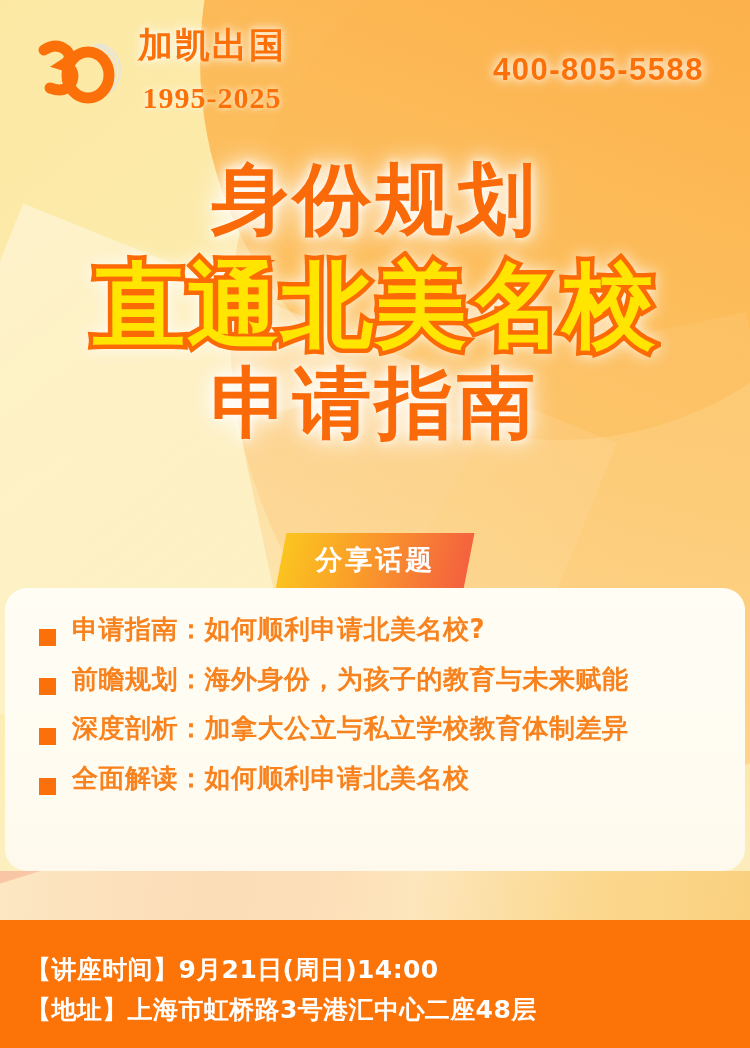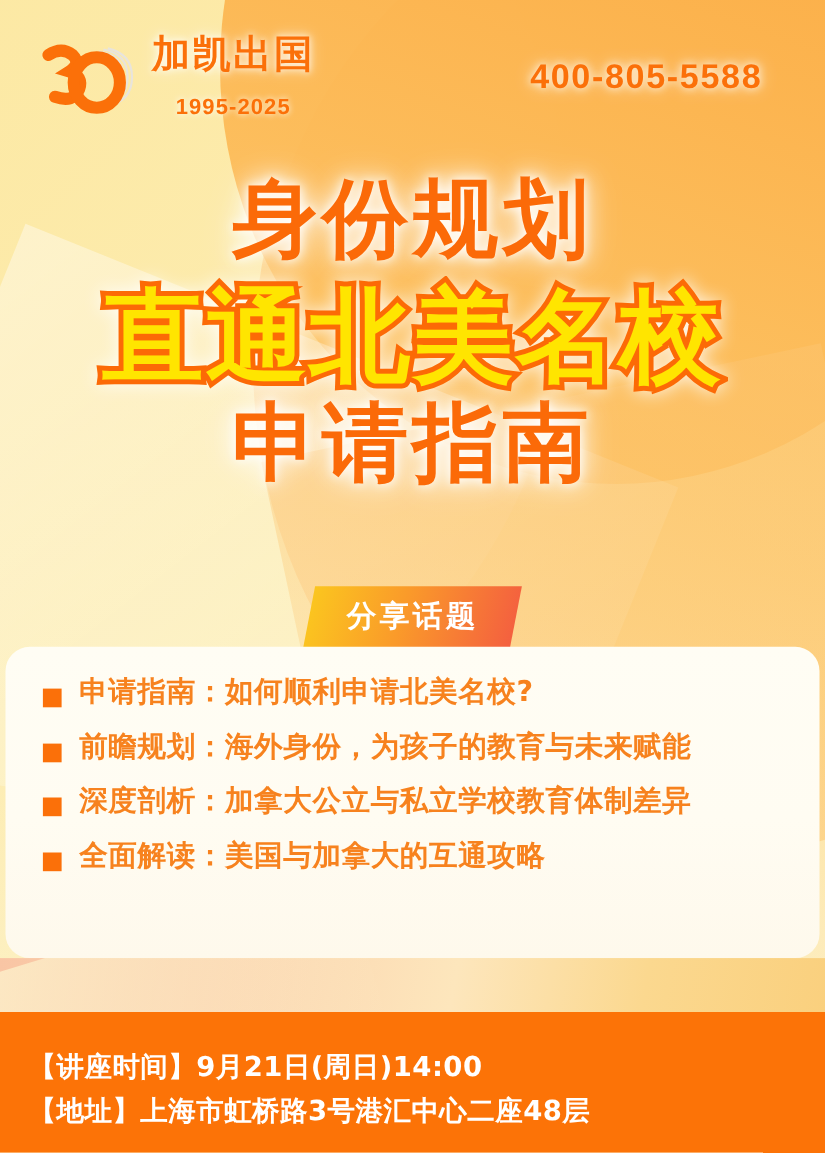--- a/index.html
+++ b/index.html
@@ -67,21 +67,21 @@
     top: 360px;
     width: 520px;
     height: 560px;
     background: linear-gradient(200deg, rgba(253,196,110,.55), rgba(253,224,160,0));
     transform: rotate(-12deg);
   }
 
   
   .header {
     position: absolute;
-    top: 0; left: 0; right: 11px;
+    top: 0; left: 0; right: 0;
     height: 140px;
     display: flex;
     align-items: center;
     padding: 0 28px;
     box-sizing: border-box;
   }
   .logo-block { display: flex; align-items: center; gap: 14px; }
 
   .logo-30 {
     position: relative;
@@ -95,25 +95,26 @@
   .brand-cn {
     font-size: 35px;
     font-weight: 900;
     color: #FB7009;
     letter-spacing: 2px;
     text-shadow: 0 0 7px rgba(255,255,255,.95), 0 0 14px rgba(255,255,255,.7);
     font-family: "DejaVu Sans", "Liberation Sans", sans-serif;
   }
   .brand-years {
     margin-top: 20px;
-    font-size: 20px;
+    font-size: 30px;
     font-weight: 900;
     color: #FB7009;
     letter-spacing: 1px;
     text-shadow: 0 0 6px rgba(255,255,255,.95);
+    font-family: Liberation Serif, serif;
   }
   .phone {
     margin-left: auto;
     font-size: 31px;
     font-weight: 900;
     color: #FB7009;
     letter-spacing: 1.5px;
     text-shadow: 0 0 8px rgba(255,255,255,.95), 0 0 16px rgba(255,255,255,.65);
     padding-right: 18px;
   }
@@ -178,21 +179,21 @@
     top: 588px;
     height: 283px;
     background: linear-gradient(180deg, #FFFDF4 0%, #FFFCF2 55%, #FEF9EC 100%);
     border-radius: 22px;
     box-sizing: border-box;
     padding: 26px 20px 0 34px;
   }
   .topic-list { list-style: none; margin: 0; padding: 0; }
   .topic-item {
     display: flex;
-    align-items: center;
+    align-items: flex-end;
     gap: 16px;
     margin-bottom: 18px;
   }
   .bullet {
     flex: none;
     width: 17px;
     height: 17px;
     background: #FB7009;
     margin-top: 9px;
   }
@@ -301,21 +302,21 @@
       <li class="topic-item">
         <span class="bullet"></span>
         <span class="topic-text">前瞻规划：海外身份，为孩子的教育与未来赋能</span>
       </li>
       <li class="topic-item">
         <span class="bullet"></span>
         <span class="topic-text">深度剖析：加拿大公立与私立学校教育体制差异</span>
       </li>
       <li class="topic-item">
         <span class="bullet"></span>
-        <span class="topic-text">全面解读：美国与加拿大的互通攻略</span>
+        <span class="topic-text">全面解读：如何顺利申请北美名校</span>
       </li>
     </ul>
   </div>
 
   <div class="band">
     <div class="band-wedge"></div>
   </div>
 
   <div class="footer">
     <div class="footer-line">【讲座时间】9月21日(周日)14:00</div>

